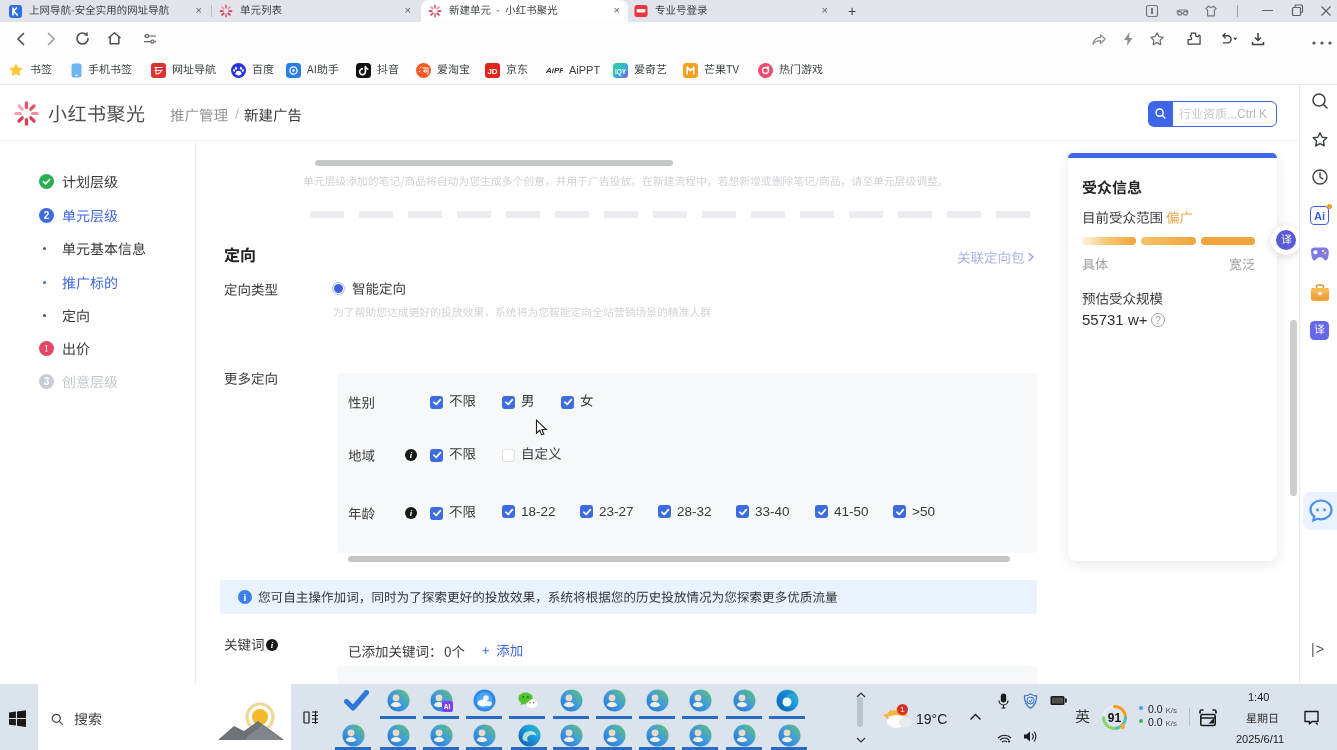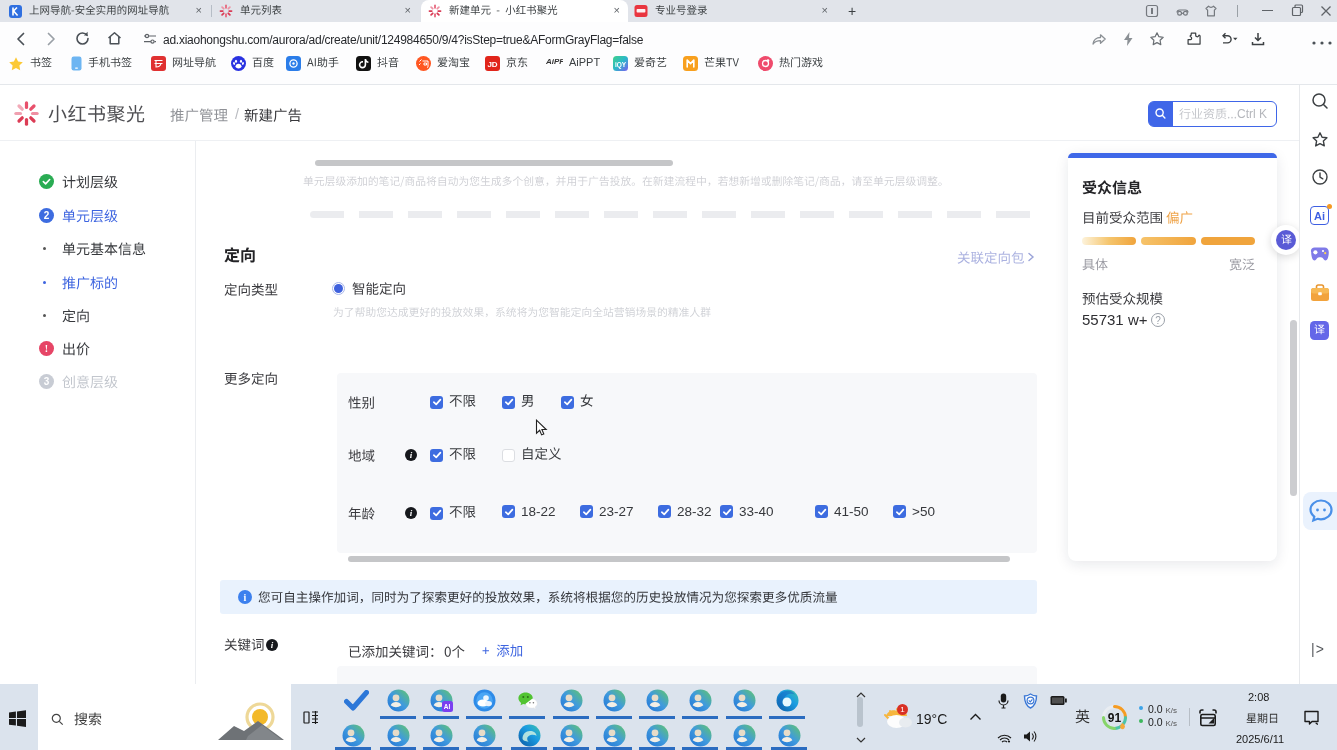--- a/index.html
+++ b/index.html
@@ -8,21 +8,21 @@
 .abs{position:absolute}
 
 #tabbar{position:absolute;left:0;top:0;width:1337px;height:22px;background:#e1e4ea}
 .tab{position:absolute;top:0;height:22px;display:flex;align-items:center;font-size:11px;color:#3c4043}
 .tab .ttl{white-space:nowrap;overflow:hidden}
 .tab .x{position:absolute;right:8px;top:4px;color:#5f6368;font-size:11px;line-height:13px}
 .tabsep{position:absolute;top:5px;width:1px;height:12px;background:#b6bdc6}
 #tab3{background:#fff;border-radius:8px 8px 0 0}
 #toolbar{position:absolute;left:0;top:22px;width:1337px;height:34px;background:#fdfdfe}
 #bookmarks{position:absolute;left:0;top:56px;width:1337px;height:29px;background:#fdfdfe;border-bottom:1px solid #e4e7eb}
-.bm{position:absolute;top:0;height:28px;display:flex;gap:6px;font-size:11px;color:#3c4043}
+.bm{position:absolute;top:0;height:28px;display:flex;align-items:center;gap:6px;font-size:11px;color:#3c4043}
 
 #appheader{position:absolute;left:0;top:85px;width:1299px;height:56px;background:#fff;border-bottom:1px solid #eef0f3}
 
 .stepc{position:absolute;width:15px;height:15px;border-radius:50%;color:#fff;font-size:10px;font-weight:bold;display:flex;align-items:center;justify-content:center}
 .steptxt{position:absolute;font-size:14px;color:#333;white-space:nowrap}
 .dot{position:absolute;width:3px;height:3px;border-radius:50%;background:#555}
 
 .cb{position:absolute;display:flex;align-items:center;font-size:13.5px;color:#36383c;white-space:nowrap}
 .cb .b{width:13px;height:13px;border-radius:3px;background:#3d6ce0;display:flex;align-items:center;justify-content:center;margin-right:6px;flex:none}
 .cb .be{width:13px;height:13px;border-radius:3px;background:#fff;border:1px solid #dcdee2;margin-right:6px;flex:none}
@@ -182,21 +182,20 @@
     </svg>
   <svg class="abs" style="left:106px;top:8px" width="17" height="17" viewBox="0 0 17 17">
       <path d="M2.5 8 8.5 2.7 14.5 8M4.2 6.8v7h8.6v-7" fill="none" stroke="#4b5157" stroke-width="1.5" stroke-linejoin="round"></path>
     </svg>
   <svg class="abs" style="left:143px;top:11px" width="14" height="12" viewBox="0 0 14 12">
       <circle cx="4" cy="3" r="1.6" fill="none" stroke="#5f6368" stroke-width="1.2"></circle>
       <path d="M6 3h7M1 3h1.4" stroke="#5f6368" stroke-width="1.2"></path>
       <circle cx="9.5" cy="8.6" r="1.6" fill="none" stroke="#5f6368" stroke-width="1.2"></circle>
       <path d="M1 8.6h6.9M11.5 8.6H13" stroke="#5f6368" stroke-width="1.2"></path>
     </svg>
-  <div class="abs" style="left:163px;top:11px;font-size:12px;color:#27292d;letter-spacing:-0.25px">ad.xiaohongshu.com/aurora/ad/create/unit/124984650/9/4?isStep=true&amp;AFormGrayFlag=false</div>
   <svg class="abs" style="left:1091px;top:10px" width="16" height="15" viewBox="0 0 16 15">
       <path d="M9.5 5.5V2.8L14.2 7l-4.7 4.2V8.6C6 8.6 3.6 9.8 2 12c.4-3.8 3.4-6.5 7.5-6.5z" fill="none" stroke="#8b9095" stroke-width="1.3" stroke-linejoin="round"></path>
     </svg>
   <svg class="abs" style="left:1122px;top:9px" width="13" height="16" viewBox="0 0 13 16">
       <path d="M7.5 1 2 9h3.5L5 15l5.5-8H7z" fill="#8b9095"></path>
     </svg>
   <svg class="abs" style="left:1149px;top:9px" width="16" height="16" viewBox="0 0 16 16">
       <path d="M8 1.8l1.9 3.9 4.3.6-3.1 3 .7 4.3L8 11.6l-3.8 2 .7-4.3-3.1-3 4.3-.6z" fill="none" stroke="#6b7075" stroke-width="1.2" stroke-linejoin="round"></path>
     </svg>
   <svg class="abs" style="left:1186px;top:9px" width="16" height="16" viewBox="0 0 16 16">
@@ -847,21 +846,21 @@
   <div class="cb" style="left:580px;top:504px"><span class="b">
         <svg width="10" height="10" viewBox="0 0 10 10">
           <path d="M1.8 5.2 4.2 7.4 8.4 2.6" fill="none" stroke="#fff" stroke-width="1.7" stroke-linecap="round" stroke-linejoin="round"></path>
         </svg>
       </span>23-27</div>
   <div class="cb" style="left:658px;top:504px"><span class="b">
         <svg width="10" height="10" viewBox="0 0 10 10">
           <path d="M1.8 5.2 4.2 7.4 8.4 2.6" fill="none" stroke="#fff" stroke-width="1.7" stroke-linecap="round" stroke-linejoin="round"></path>
         </svg>
       </span>28-32</div>
-  <div class="cb" style="left:720px;top:504px"><span class="b">
+  <div class="cb" style="left:736px;top:504px"><span class="b">
         <svg width="10" height="10" viewBox="0 0 10 10">
           <path d="M1.8 5.2 4.2 7.4 8.4 2.6" fill="none" stroke="#fff" stroke-width="1.7" stroke-linecap="round" stroke-linejoin="round"></path>
         </svg>
       </span>33-40</div>
   <div class="cb" style="left:815px;top:504px"><span class="b">
         <svg width="10" height="10" viewBox="0 0 10 10">
           <path d="M1.8 5.2 4.2 7.4 8.4 2.6" fill="none" stroke="#fff" stroke-width="1.7" stroke-linecap="round" stroke-linejoin="round"></path>
         </svg>
       </span>41-50</div>
   <div class="cb" style="left:893px;top:504px"><span class="b">
@@ -1327,21 +1326,21 @@
   <div class="abs" style="left:1139px;top:22px;width:4px;height:4px;border-radius:50%;background:#3ba3e8"></div>
   <div class="tbtxt" style="left:1148px;top:19px;font-size:10.5px">0.0 <span style="font-size:8px;color:#555">K/s</span></div>
   <div class="abs" style="left:1139px;top:35px;width:4px;height:4px;border-radius:50%;background:#3cb85c"></div>
   <div class="tbtxt" style="left:1148px;top:32px;font-size:10.5px">0.0 <span style="font-size:8px;color:#555">K/s</span></div>
   <div class="abs" style="left:1189px;top:24px;width:1px;height:18px;background:#b7bec6"></div>
   <svg class="abs" style="left:1199px;top:25px" width="18" height="18" viewBox="0 0 18 18">
       <path d="M1 4.5V2.8A1.8 1.8 0 0 1 2.8 1h1.7M1 9h16M13.5 1h1.7A1.8 1.8 0 0 1 17 2.8v1.7" fill="none" stroke="#1b1b1b" stroke-width="1.6"></path>
       <rect x="1.8" y="5.5" width="14.4" height="11" rx="1.5" fill="none" stroke="#1b1b1b" stroke-width="1.6"></rect>
       <path d="M9.5 14.5 15 9v5.5z" fill="#1b1b1b"></path>
     </svg>
-  <div class="tbtxt" style="left:1248px;top:7px;font-size:11px">2:08</div>
+  <div class="tbtxt" style="left:1248px;top:7px;font-size:11px">1:40</div>
   <div class="tbtxt" style="left:1246px;top:28px;font-size:11px">
       <svg width="33" height="15" viewBox="0 0 33 15">
         <g transform="translate(0,10.34) scale(0.01100,-0.01100)" fill="#333">
           <use href="#g400_661F" x="0"></use>
           <use href="#g400_671F" x="1000"></use>
           <use href="#g400_65E5" x="2000"></use>
         </g>
       </svg>
     </div>
   <div class="tbtxt" style="left:1236px;top:49px;font-size:11px">2025/6/11</div>

